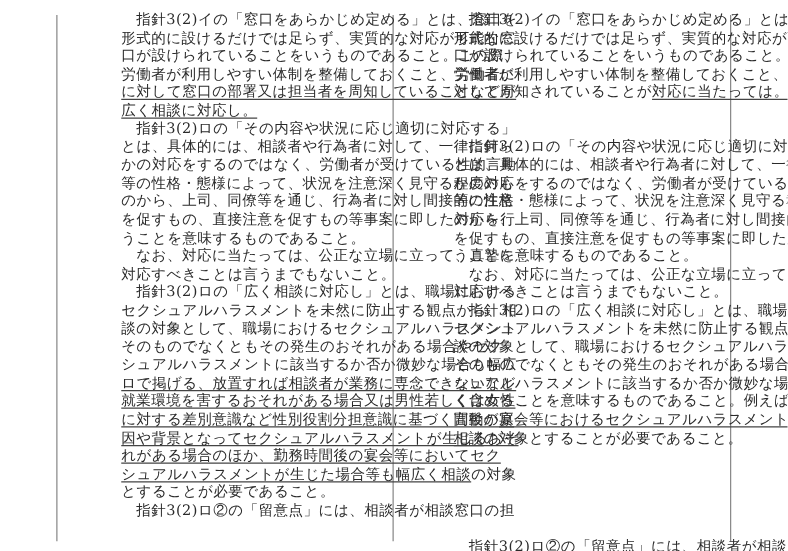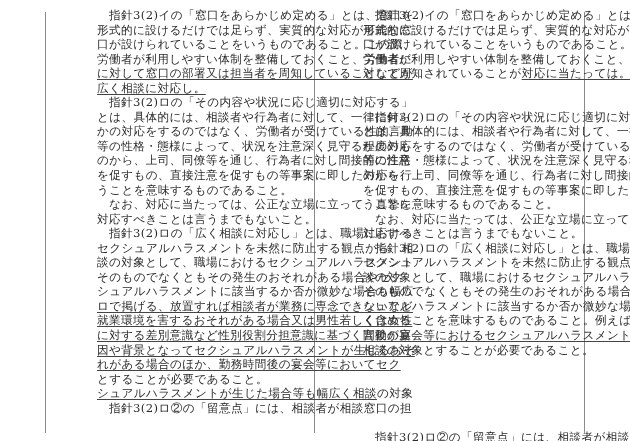--- a/index.html
+++ b/index.html
@@ -42,22 +42,22 @@
   <div class="line ind">指針3(2)ロの「広く相談に対応し」とは、職場における</div>
   <div class="line">セクシュアルハラスメントを未然に防止する観点から、相</div>
   <div class="line">談の対象として、職場におけるセクシュアルハラスメント</div>
   <div class="line">そのものでなくともその発生のおそれがある場合やセク</div>
   <div class="line">シュアルハラスメントに該当するか否か微妙な場合も幅広</div>
   <div class="line u">ロで掲げる、放置すれば相談者が業務に専念できないなど</div>
   <div class="line u">就業環境を害するおそれがある場合又は男性若しくは女性</div>
   <div class="line u">に対する差別意識など性別役割分担意識に基づく言動が原</div>
   <div class="line u">因や背景となってセクシュアルハラスメントが生じるおそ</div>
   <div class="line u">れがある場合のほか、勤務時間後の宴会等においてセク</div>
+  <div class="line"><span class="u">シュアルハラスメントが生じた場合等も幅広く相談</span><span>の対象</span></div>
   <div class="line">とすることが必要であること。</div>
-  <div class="line"><span class="u">シュアルハラスメントが生じた場合等も幅広く相談</span><span>の対象</span></div>
 
   <div class="line ind">指針3(2)ロ②の「留意点」には、相談者が相談窓口の担</div>
 
 </div>
 
 <div class="col col-right">
   <div class="line ind">指針3(2)イの「窓口をあらかじめ定める」とは、窓口を</div>
   <div class="line">形式的に設けるだけでは足らず、実質的な対応が可能な窓</div>
   <div class="line">口が設けられていることをいうものであること。この際、</div>
   <div class="line">労働者が利用しやすい体制を整備しておくこと、労働者に</div>

